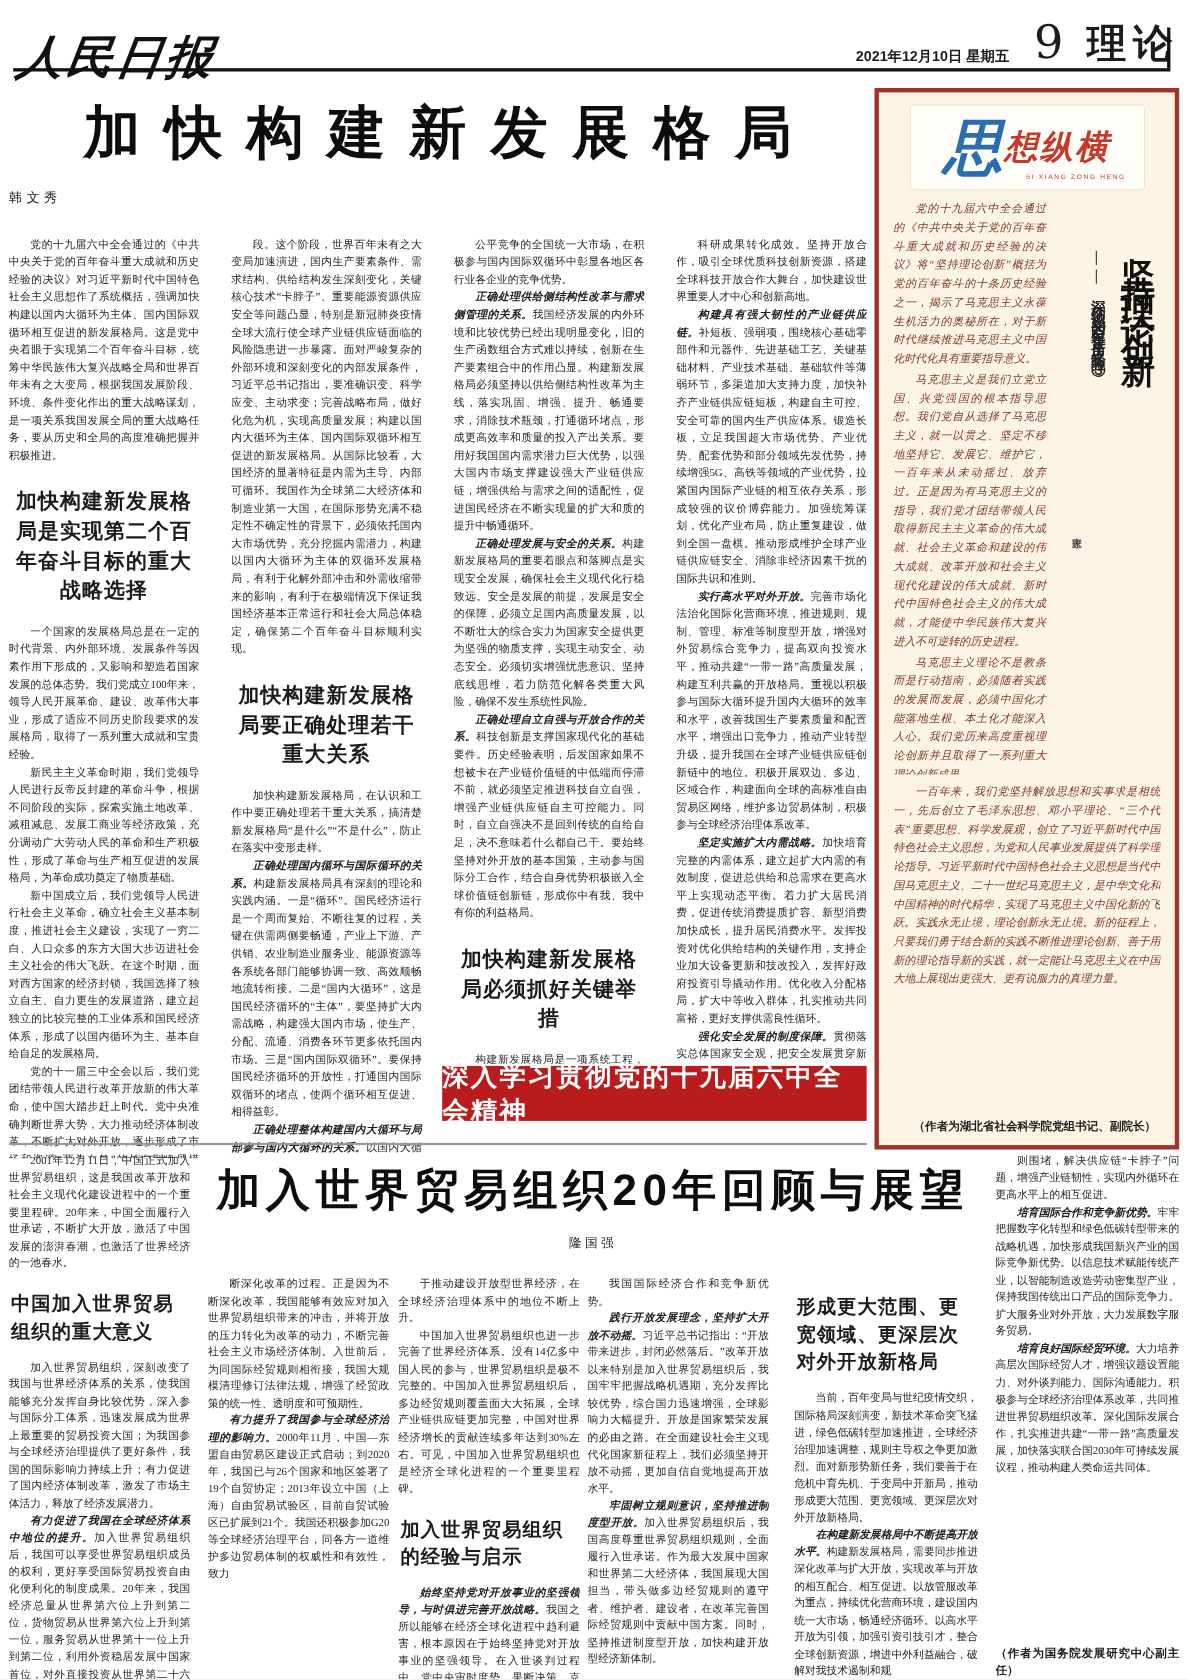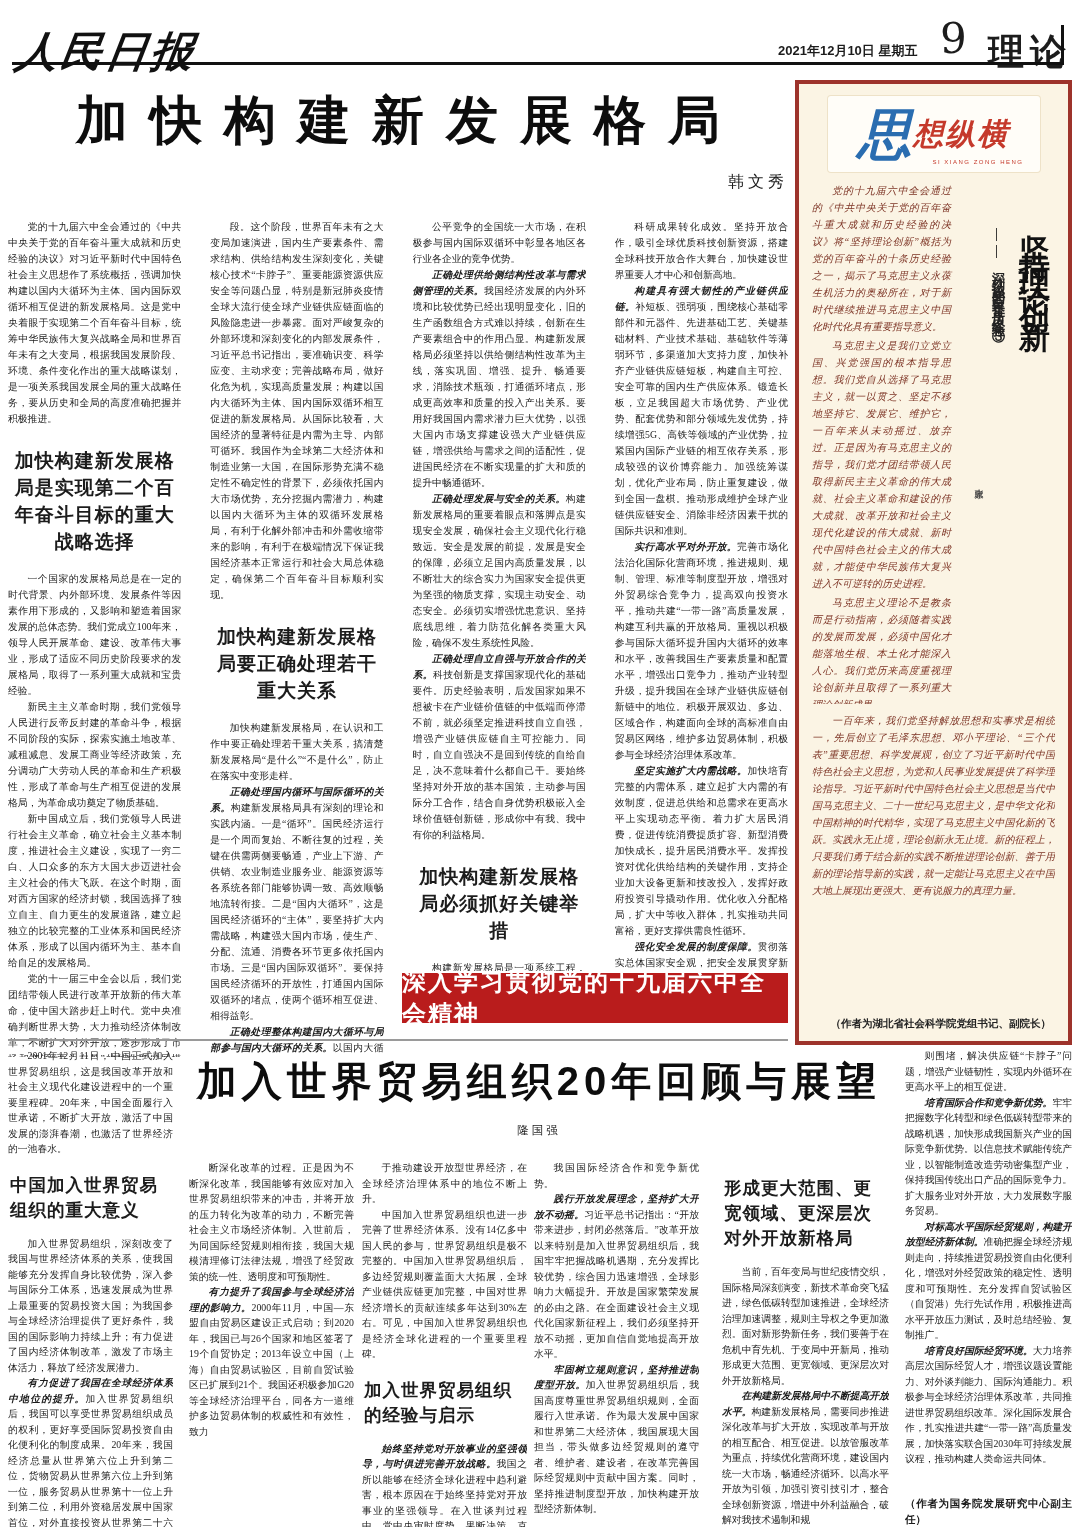--- a/index.html
+++ b/index.html
@@ -5,30 +5,30 @@
   html,body{margin:0;padding:0;background:#e8e8e8;}
   .page{position:relative;width:1080px;height:1527px;background:#ffffff;overflow:hidden;
         font-family:"Liberation Serif","DejaVu Serif",serif;color:#1c1c1c;}
 
   
   .masthead{position:absolute;left:16px;top:24px;font-size:42px;font-weight:bold;font-style:italic;
             font-family:"DejaVu Serif",serif;transform:skewX(-8deg);letter-spacing:3px;color:#111;}
   .hdr-date{position:absolute;left:778px;top:42px;font-size:13px;font-weight:bold;
             font-family:"Liberation Sans","DejaVu Sans",sans-serif;}
   .hdr-pagenum{position:absolute;left:940px;top:14px;font-size:42px;font-family:"DejaVu Serif",serif;}
-  .hdr-section{position:absolute;left:988px;top:28px;font-size:36px;font-weight:900;letter-spacing:6px;
+  .hdr-section{position:absolute;left:988px;top:16px;font-size:36px;font-weight:900;letter-spacing:6px;
             font-family:"Liberation Sans","DejaVu Sans",sans-serif;}
   .hdr-rule{position:absolute;left:12px;width:1052px;top:62px;height:3px;background:#111;}
   .hdr-bracket{position:absolute;left:1061px;top:25px;width:3px;height:37px;background:#111;}
 
   
   .main-article{position:absolute;left:8px;top:86px;width:780px;}
   .main-title{text-align:center;font-size:52px;font-weight:900;letter-spacing:22px;padding-left:22px;
               font-family:"Liberation Sans","DejaVu Sans",sans-serif;color:#0d0d0d;}
-  .main-author{text-align:right;font-size:16px;margin-top:16px;letter-spacing:4px;}
+  .main-author{text-align:left;font-size:12px;margin-top:16px;letter-spacing:4px;}
   .main-cols{position:relative;display:flex;gap:29px;height:838px;overflow:hidden;margin-top:26px;}
   .mcol{width:185px;overflow:hidden;text-align:justify;font-size:9.8px;line-height:16px;}
   .mcol.short{height:752px;}
   .para{margin:0;text-indent:2em;}
   b.lead{font-weight:bold;font-style:italic;}
   .main-cols .col-sub{font-family:"Liberation Sans","DejaVu Sans",sans-serif;font-weight:900;
         font-size:19px;line-height:27px;text-align:center;letter-spacing:1px;padding:20px 2px 16px;text-indent:0;}
   .banner{position:absolute;left:394px;top:754px;width:386px;height:50px;background:#b91c1c;color:#fff;
         display:flex;align-items:center;justify-content:center;font-weight:900;font-size:24px;letter-spacing:2px;
         font-family:"Liberation Sans","DejaVu Sans",sans-serif;}
@@ -180,20 +180,19 @@
       </div>
     <div class="bcol bcolD">
         <p class="para">我国国际经济合作和竞争新优势。</p>
         <p class="para"><b class="lead">践行开放发展理念，坚持扩大开放不动摇。</b>习近平总书记指出：“开放带来进步，封闭必然落后。”改革开放以来特别是加入世界贸易组织后，我国牢牢把握战略机遇期，充分发挥比较优势，综合国力迅速增强，全球影响力大幅提升。开放是国家繁荣发展的必由之路。在全面建设社会主义现代化国家新征程上，我们必须坚持开放不动摇，更加自信自觉地提高开放水平。</p>
         <p class="para"><b class="lead">牢固树立规则意识，坚持推进制度型开放。</b>加入世界贸易组织后，我国高度尊重世界贸易组织规则，全面履行入世承诺。作为最大发展中国家和世界第二大经济体，我国展现大国担当，带头做多边经贸规则的遵守者、维护者、建设者，在改革完善国际经贸规则中贡献中国方案。同时，坚持推进制度型开放，加快构建开放型经济新体制。</p>
       </div>
     <div class="bcol bcolF">
       <div class="blocks">
           <p class="para">则围堵，解决供应链“卡脖子”问题，增强产业链韧性，实现内外循环在更高水平上的相互促进。</p>
           <p class="para"><b class="lead">培育国际合作和竞争新优势。</b>牢牢把握数字化转型和绿色低碳转型带来的战略机遇，加快形成我国新兴产业的国际竞争新优势。以信息技术赋能传统产业，以智能制造改造劳动密集型产业，保持我国传统出口产品的国际竞争力。扩大服务业对外开放，大力发展数字服务贸易。</p>
-          <p class="para"><b class="lead">对标高水平国际经贸规则，构建开放型经济新体制。</b>准确把握全球经济规则走向，持续推进贸易投资自由化便利化，增强对外经贸政策的稳定性、透明度和可预期性。充分发挥自贸试验区（自贸港）先行先试作用，积极推进高水平开放压力测试，及时总结经验、复制推广。</p>
           <p class="para"><b class="lead">培育良好国际经贸环境。</b>大力培养高层次国际经贸人才，增强议题设置能力、对外谈判能力、国际沟通能力。积极参与全球经济治理体系改革，共同推进世界贸易组织改革。深化国际发展合作，扎实推进共建“一带一路”高质量发展，加快落实联合国2030年可持续发展议程，推动构建人类命运共同体。</p>
         </div>
       <div class="b-attr">（作者为国务院发展研究中心副主任）</div>
     </div>
   </div>
 
 </div>
 
 </body></html>

